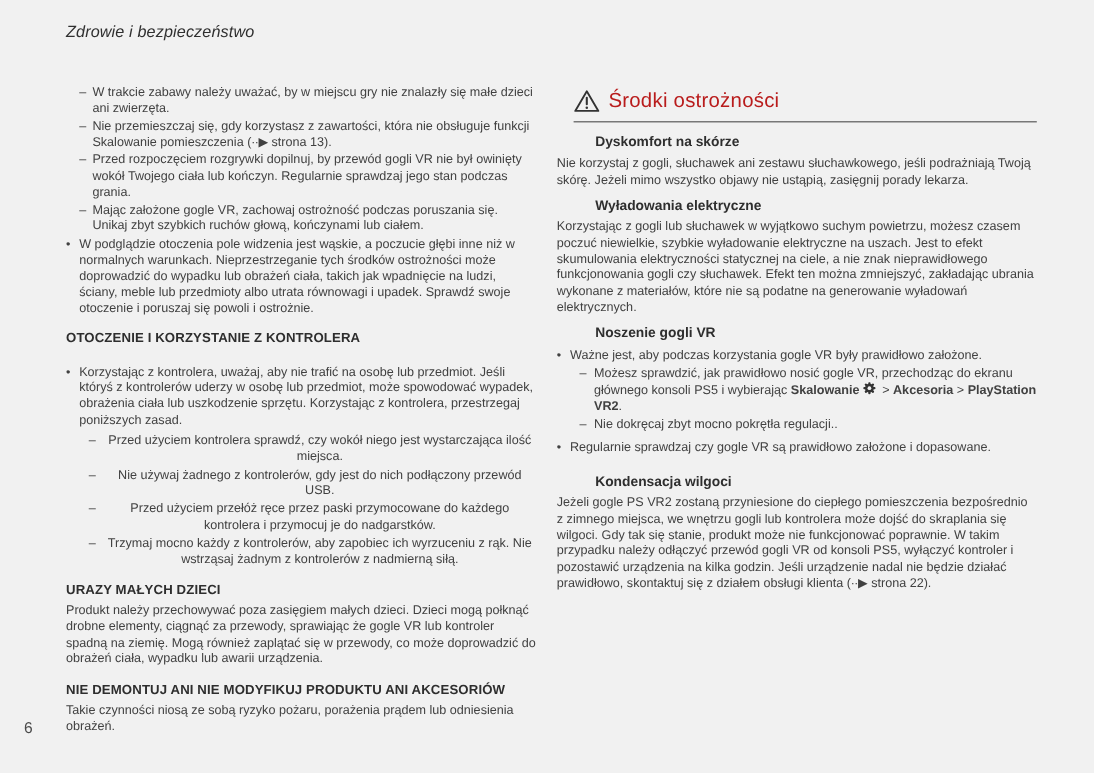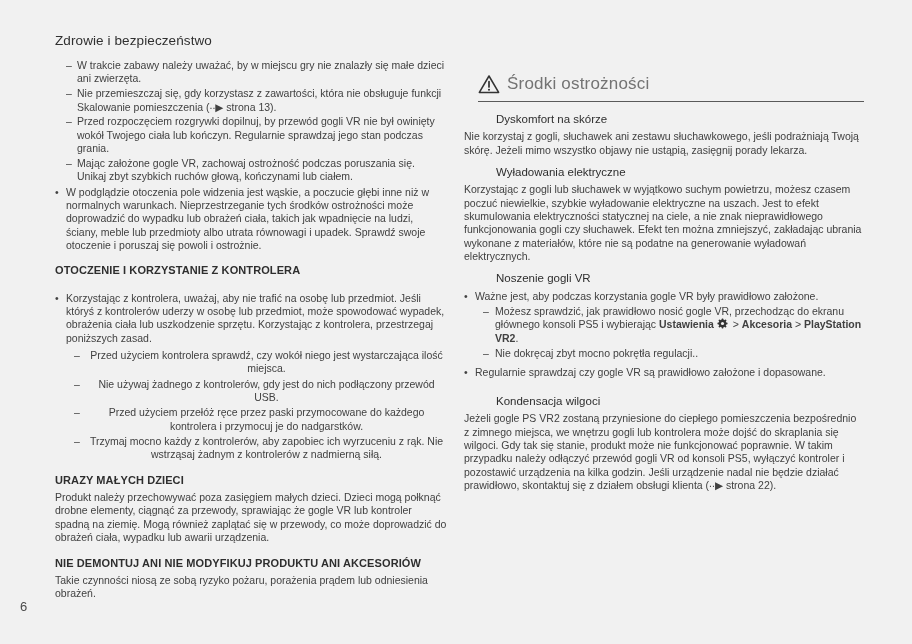--- a/index.html
+++ b/index.html
@@ -6,30 +6,30 @@
   body{
     width:912px;height:644px;overflow:hidden;
     background:#f1f1f1;
     font-family:"Liberation Sans","DejaVu Sans",sans-serif;
     color:#414141;
     position:relative;
   }
   .page{position:absolute;inset:0;width:912px;height:644px;background:#f1f1f1;}
 
   .doc-header{
-    position:absolute;left:55px;top:33px;
-    font-size:13.5px;color:#303030;letter-spacing:.1px;
+    position:absolute;left:55px;top:19px;
+    font-size:13.5px;color:#303030;letter-spacing:.1px;font-style:italic;
   }
   .page-number{
     position:absolute;left:20px;top:599px;
     font-size:13px;color:#4a4a4a;
   }
 
   .col{position:absolute;font-size:10.5px;line-height:13.35px;}
-  .col-left{left:55px;top:59px;width:392px;}
+  .col-left{left:55px;top:71px;width:392px;}
   .col-right{left:464px;top:74px;width:400px;}
 
   
   .item{position:relative;}
   .dash1{padding-left:22px;margin-bottom:1.5px;}
   .dash1::before{content:"–";position:absolute;left:11px;top:0;}
   .dash2{padding-left:31px;margin-bottom:2px;}
   .dash2::before{content:"–";position:absolute;left:19px;top:0;}
   .bullet{padding-left:11px;}
   .bullet::before{content:"•";position:absolute;left:0;top:0;}
@@ -37,25 +37,25 @@
   .h-caps{
     font-size:11px;font-weight:bold;color:#2e2e2e;
     margin-top:12px;margin-bottom:0;letter-spacing:.1px;
   }
   .para{margin-top:4px;}
 
   
   .section-title{
     display:flex;align-items:center;gap:7px;
     padding-bottom:7px;margin-left:14px;
-    font-size:17px;color:#737373;letter-spacing:.2px;
+    font-size:17px;color:#b91c1c;letter-spacing:.2px;
   }
   .title-rule{border:none;border-top:1px solid #5a5a5a;margin:0 0 0 14px;height:0;}
   .h-sub{
-    font-size:11.5px;font-weight:normal;color:#2e2e2e;
+    font-size:11.5px;font-weight:bold;color:#2e2e2e;
     margin-top:9px;margin-bottom:0;padding-left:32px;
   }
   .h-sub.first{margin-top:11px;}
   .mt2{margin-top:2px;}
   .mt4{margin-top:4px;}
   .mt5{margin-top:5px;}
   .h-sub.kond{margin-top:16px;}
   .b{font-weight:bold;}
   .gear{vertical-align:-1px;margin:0 2px 0 3px;}
 </style>
@@ -111,21 +111,21 @@
 
     <h3 class="h-sub">Wyładowania elektryczne</h3>
     <div class="para">Korzystając z gogli lub słuchawek w wyjątkowo suchym powietrzu, możesz czasem poczuć niewielkie, szybkie wyładowanie elektryczne na uszach. Jest to efekt skumulowania elektryczności statycznej na ciele, a nie znak nieprawidłowego funkcjonowania gogli czy słuchawek. Efekt ten można zmniejszyć, zakładając ubrania wykonane z materiałów, które nie są podatne na generowanie wyładowań elektrycznych.</div>
 
     <h3 class="h-sub">Noszenie gogli VR</h3>
 
     <div class="item bullet mt4">Ważne jest, aby podczas korzystania gogle VR były prawidłowo założone.</div>
 
     <div class="mt2">
       <div class="item dash2">
-        <span>Możesz sprawdzić, jak prawidłowo nosić gogle VR, przechodząc do ekranu głównego konsoli PS5 i wybierając </span><span class="b">Ustawienia</span><svg class="gear" width="11" height="11" viewBox="0 0 24 24">
+        <span>Możesz sprawdzić, jak prawidłowo nosić gogle VR, przechodząc do ekranu głównego konsoli PS5 i wybierając </span><span class="b">Skalowanie</span><svg class="gear" width="11" height="11" viewBox="0 0 24 24">
             <g fill="#333333">
               <rect x="10" y="1" width="4" height="22" rx="1.5"></rect>
               <rect x="10" y="1" width="4" height="22" rx="1.5" transform="rotate(45 12 12)"></rect>
               <rect x="10" y="1" width="4" height="22" rx="1.5" transform="rotate(90 12 12)"></rect>
               <rect x="10" y="1" width="4" height="22" rx="1.5" transform="rotate(135 12 12)"></rect>
               <circle cx="12" cy="12" r="8"></circle>
               <circle cx="12" cy="12" r="3.4" fill="#f1f1f1"></circle>
             </g>
           </svg><span> &gt; </span><span class="b">Akcesoria</span><span> &gt; </span><span class="b">PlayStation VR2</span><span>.</span>
       </div>

